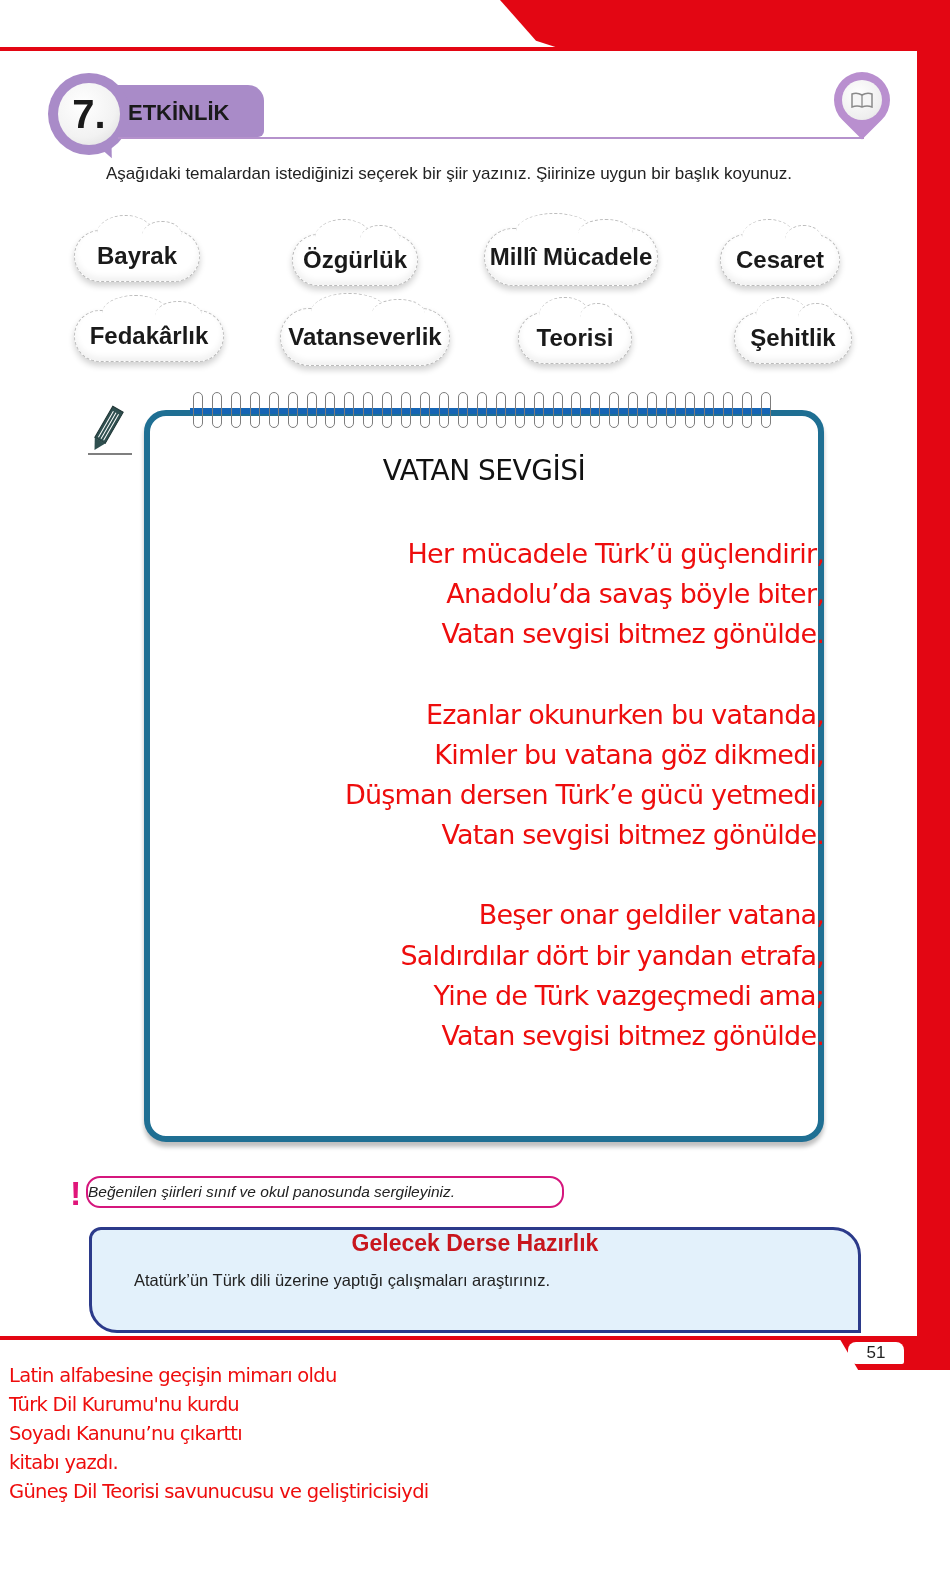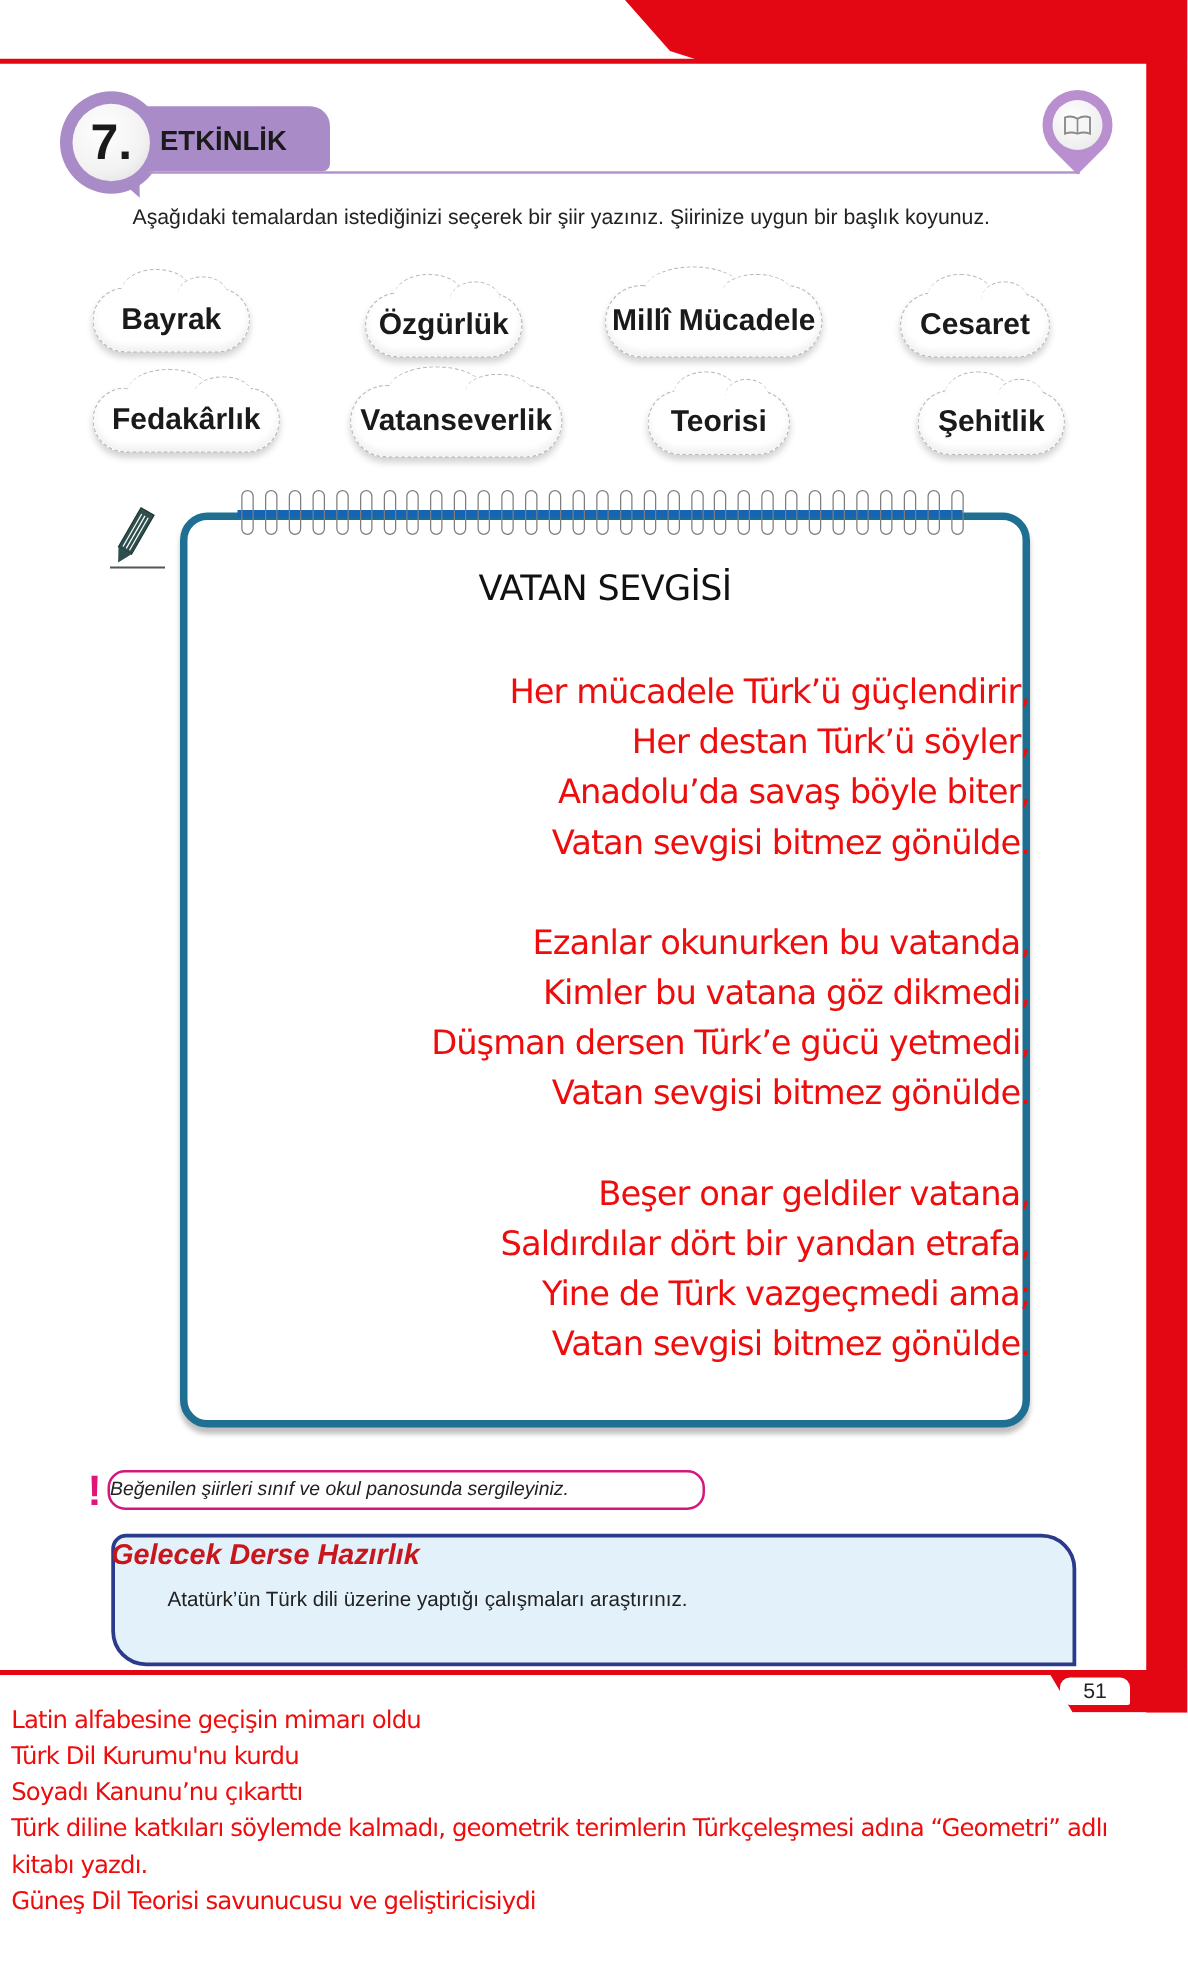--- a/index.html
+++ b/index.html
@@ -137,22 +137,22 @@
     position:absolute; left:86px; top:1176px; width:474px; height:28px; border:2px solid #d5167d;
     border-radius:14px; font-style:italic; font-size:15.5px; color:#222; line-height:28px; padding-left:0;
   }
 
   
   .prep-box {
     position:absolute; left:89px; top:1227px; width:766px; height:100px; background:#e3f1fb;
     border:3px solid #2b3a8a; border-radius:12px 28px 0 28px;
   }
   .prep-title {
-    position:absolute; left:89px; width:772px; top:1230px; 
-    font-weight:bold; font-size:23px; color:#c8161d;font-style:italic;
+    position:absolute; left:89px; width:772px; top:1230px; text-align:center;
+    font-weight:bold; font-size:23px; color:#c8161d;
   }
   .prep-text {
     position:absolute; left:134px; top:1271px; font-size:16.5px; color:#222;
   }
 
   
   .notes {
     position:absolute; left:9px; top:1361px; width:930px;
     font-family:"DejaVu Sans", sans-serif; color:#ee0d0d; font-size:19.5px; letter-spacing:-0.7px;
   }
@@ -350,21 +350,20 @@
     <div class="spiral">
       <div class="hole"></div>
       <div class="loop"></div>
     </div>
   </div>
 
 <div class="poem-title">VATAN SEVGİSİ</div>
 <div class="poem">
   <div class="stanza">
     <div class="poem-line">Her mücadele Türk’ü güçlendirir,</div>
-    <div class="poem-line">Her destan Türk’ü söyler,</div>
     <div class="poem-line">Anadolu’da savaş böyle biter,</div>
     <div class="poem-line">Vatan sevgisi bitmez gönülde.</div>
   </div>
   <div class="stanza">
     <div class="poem-line">Ezanlar okunurken bu vatanda,</div>
     <div class="poem-line">Kimler bu vatana göz dikmedi,</div>
     <div class="poem-line">Düşman dersen Türk’e gücü yetmedi,</div>
     <div class="poem-line">Vatan sevgisi bitmez gönülde.</div>
   </div>
   <div class="stanza">
@@ -379,16 +378,15 @@
 <div class="notice">Beğenilen şiirleri sınıf ve okul panosunda sergileyiniz.</div>
 
 <div class="prep-box"></div>
 <div class="prep-title">Gelecek Derse Hazırlık</div>
 <div class="prep-text">Atatürk’ün Türk dili üzerine yaptığı çalışmaları araştırınız.</div>
 
 <div class="notes">
   <div class="note-line">Latin alfabesine geçişin mimarı oldu</div>
   <div class="note-line">Türk Dil Kurumu'nu kurdu</div>
   <div class="note-line">Soyadı Kanunu’nu çıkarttı</div>
-  <div class="note-line">Türk diline katkıları söylemde kalmadı, geometrik terimlerin Türkçeleşmesi adına “Geometri” adlı</div>
   <div class="note-line">kitabı yazdı.</div>
   <div class="note-line">Güneş Dil Teorisi savunucusu ve geliştiricisiydi</div>
 </div>
 
 </body></html>

